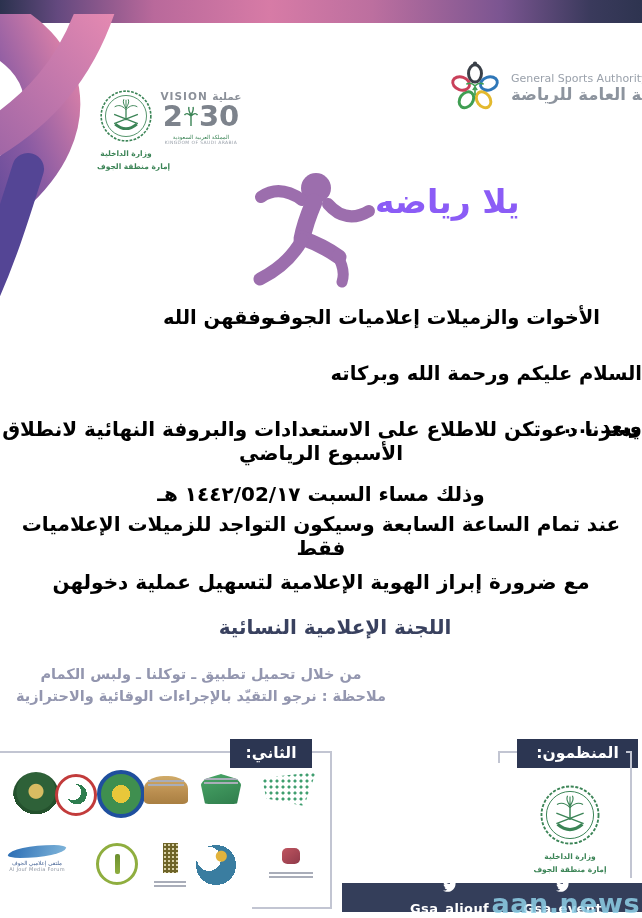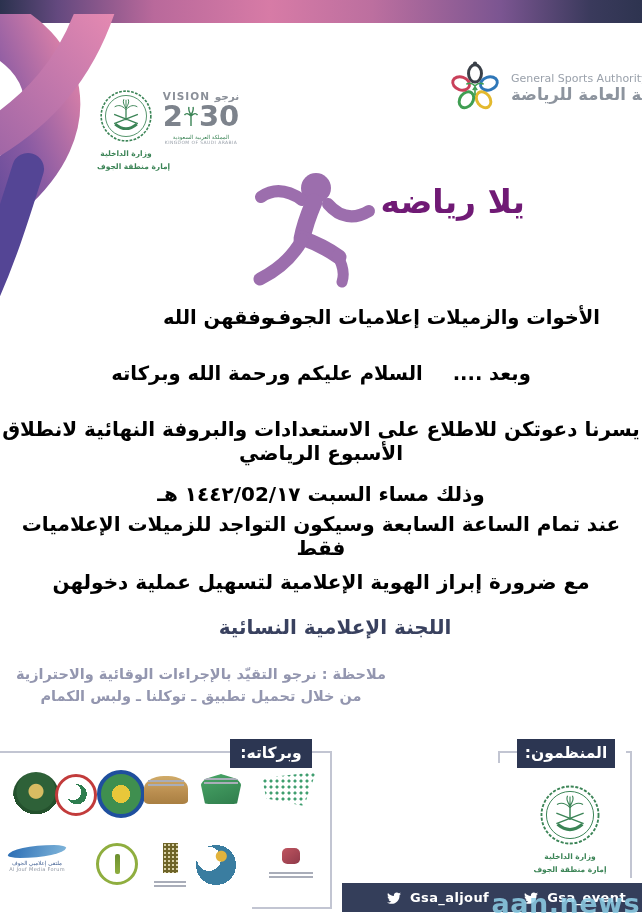--- a/index.html
+++ b/index.html
@@ -25,43 +25,43 @@
   .vision-c1{font-size:5.5px; color:#3b8456; margin-top:3px; white-space:nowrap;}
   .vision-c2{font-size:4.5px; color:#9aa1ab; letter-spacing:.4px; white-space:nowrap;}
   .gsa{position:absolute; left:448px; top:58px; display:flex; align-items:center; gap:9px;}
   .gsa svg{width:54px; height:60px;}
   .gsa-en{font-size:11px; color:#9aa1ab; white-space:nowrap;}
   .gsa-ar{font-size:16.5px; color:#8d949e; font-weight:700; white-space:nowrap; direction:rtl;}
   
   .runner{position:absolute; left:250px; top:166px;}
   .brand-title{
     position:absolute; left:375px; top:182px; width:150px;
-    direction:rtl; text-align:right; font-size:33px; font-weight:700; color:#701a75; white-space:nowrap;
+    direction:rtl; text-align:left; font-size:33px; font-weight:700; color:#8b5cf6; white-space:nowrap;
   }
   
   .ar{direction:rtl; color:#000000; font-weight:700;}
   .to-line{position:absolute; right:42px; top:306px; font-size:19.5px;}
   .blessing{position:absolute; left:163px; top:306px; font-size:19.5px;}
   .salam-row{
     position:absolute; left:0; top:362px; width:642px;
-    display:flex; flex-direction:row; justify-content:center; gap:30px; font-size:19.5px;
+    display:flex; flex-direction:column; justify-content:center; gap:30px; font-size:19.5px;
   }
   .body-line{position:absolute; left:0; width:642px; text-align:center; font-size:20px;}
   .b1{top:417px;} .b2{top:450px;} .b3{top:482px;}
   .b4{top:512px;} .b5{top:546px;} .b6{top:570px;}
   .signature{position:absolute; left:0; top:615px; width:642px; text-align:center; font-size:20px; font-weight:700; color:#39415f;padding-left:14px;}
   .note{position:absolute; left:0; top:664px; width:402px; text-align:center;
         direction:rtl; color:#9396af; font-weight:700; font-size:14.5px; line-height:1.5;}
   
   .sec-label{
     position:absolute; height:29px; background:#2c3652; color:#ffffff;
     direction:rtl; text-align:center; font-size:15.5px; font-weight:700; line-height:29px;
   }
   .partners-label{left:230px; top:739px; width:82px;}
-  .organizers-label{left:517px; top:739px; width:98px;}
+  .organizers-label{left:517px; top:739px; width:121px;}
   .frame{position:absolute; background:#c2c5d2;}
   .pf-top{left:0; top:751px; width:230px; height:2px;}
   .pf-conn{left:312px; top:751px; width:20px; height:2px;}
   .pf-right{left:330px; top:751px; width:2px; height:158px;}
   .pf-bottom{left:252px; top:907px; width:80px; height:2px;}
   .of-conn-l{left:498px; top:751px; width:19px; height:2px;}
   .of-tick{left:498px; top:751px; width:2px; height:12px;}
   .of-conn-r{left:626px; top:751px; width:6px; height:2px;}
   .of-right{left:630px; top:751px; width:2px; height:127px;}
   
@@ -105,21 +105,21 @@
   .lg11::before{content:""; display:inline-block; width:18px; height:16px; border-radius:30%;
        background:linear-gradient(140deg,#c05560,#8f3a4a);}
   
   .org-emblem{position:absolute; left:520px; top:783px; width:100px; text-align:center;}
   .org-emblem svg{width:62px; height:64px;}
   
   .footer-bar{
     position:absolute; left:342px; top:883px; width:300px; height:29px; background:#343e5a;
     display:flex; align-items:center; justify-content:center; gap:34px;
   }
-  .handle{display:flex; align-items:center; gap:8px; transform:translateX(14px);}
+  .handle{display:flex; align-items:center; gap:8px; transform:translateX(14px);flex-direction:column;}
   .handle svg{width:16px; height:14px; fill:#ffffff;}
   .handle-label{color:#ffffff; font-size:13px; font-weight:700; letter-spacing:.4px; font-family:"DejaVu Sans",sans-serif;}
   .watermark{
     position:absolute; right:2px; top:888px; font-size:27px; font-weight:700;
     color:#8fd0e8; opacity:.85; letter-spacing:.5px; z-index:5;
   }
   .emblem-stroke{stroke:#3b8456; fill:none;}
 </style>
 </head>
 <body>
@@ -160,21 +160,21 @@
     <svg>
         <use href="#moi-emblem"></use>
       </svg>
     <div class="moi-cap">وزارة الداخلية</div>
     <div class="moi-cap">إمارة منطقة الجوف</div>
   </div>
 
   <div class="vision">
     <div class="vision-l1">
       <span>VISION</span>
-      <span>نرجو</span>
+      <span>عملية</span>
     </div>
     <div class="vision-year">
       <span>2</span>
         <svg class="vision-palm" viewBox="0 0 14 22">
         <path d="M7,9 L7,20 M7,10 C4,7 2,7 0.5,9 M7,10 C10,7 12,7 13.5,9 M7,9 C5,5 4,4 5,1 M7,9 C9,5 10,4 9,1" stroke="#3b8456" stroke-width="1.4" fill="none"></path>
       </svg>
         <span>30</span>
     </div>
     <div class="vision-c1">المملكة العربية السعودية</div>
     <div class="vision-c2">KINGDOM OF SAUDI ARABIA</div>
@@ -219,25 +219,25 @@
     <span class="ar">وبعد  ....</span>
   </div>
 
   <div class="ar body-line b1">يسرنا دعوتكن للاطلاع على الاستعدادات والبروفة النهائية لانطلاق الأسبوع الرياضي</div>
   <div class="ar body-line b3">وذلك مساء السبت ١٤٤٢/02/١٧ هـ</div>
   <div class="ar body-line b4">عند تمام الساعة السابعة وسيكون التواجد للزميلات الإعلاميات فقط</div>
   <div class="ar body-line b6">مع ضرورة إبراز الهوية الإعلامية لتسهيل عملية دخولهن</div>
   <div class="signature ar">اللجنة الإعلامية النسائية</div>
 
   <div class="note">
+    <div>من خلال تحميل تطبيق ـ توكلنا ـ ولبس الكمام</div>
     <div>ملاحظة : نرجو التقيّد بالإجراءات الوقائية والاحترازية</div>
-    <div>من خلال تحميل تطبيق ـ توكلنا ـ ولبس الكمام</div>
-  </div>
-
-  <div class="sec-label partners-label">وبركاته:</div>
+  </div>
+
+  <div class="sec-label partners-label">الثاني:</div>
   <div class="frame pf-top"></div>
   <div class="frame pf-conn"></div>
   <div class="frame pf-right"></div>
   <div class="frame pf-bottom"></div>
 
   <div class="logo lg1"></div>
   <div class="logo lg2"></div>
   <div class="logo lg3"></div>
   <div class="logo lg4"></div>
   <div class="logo lg5"></div>

